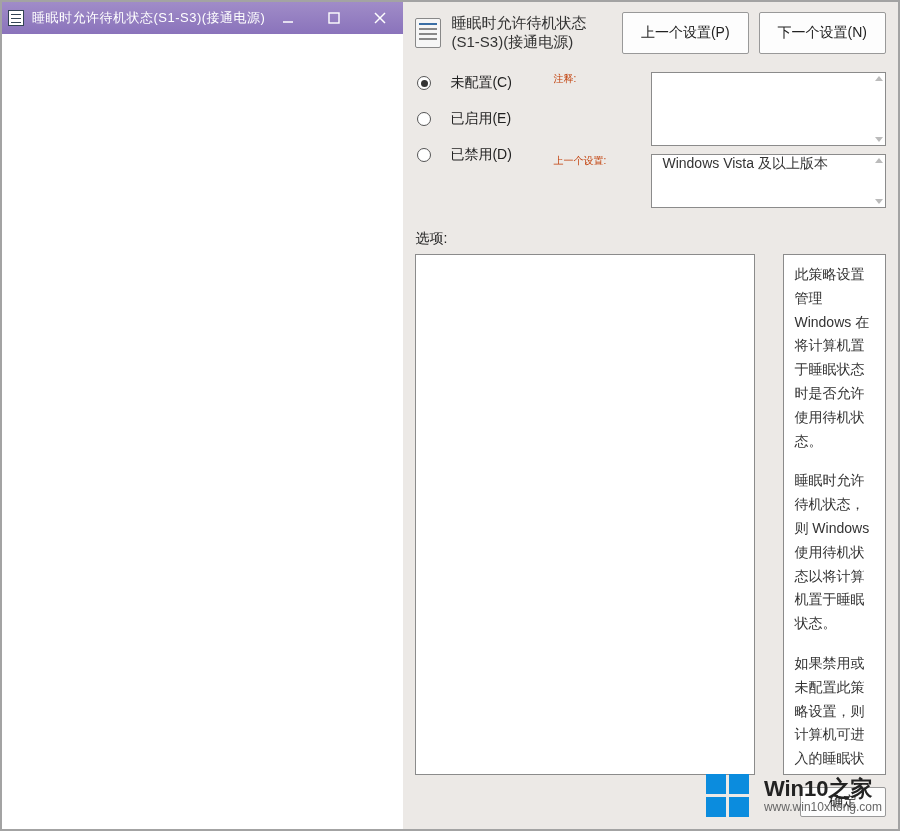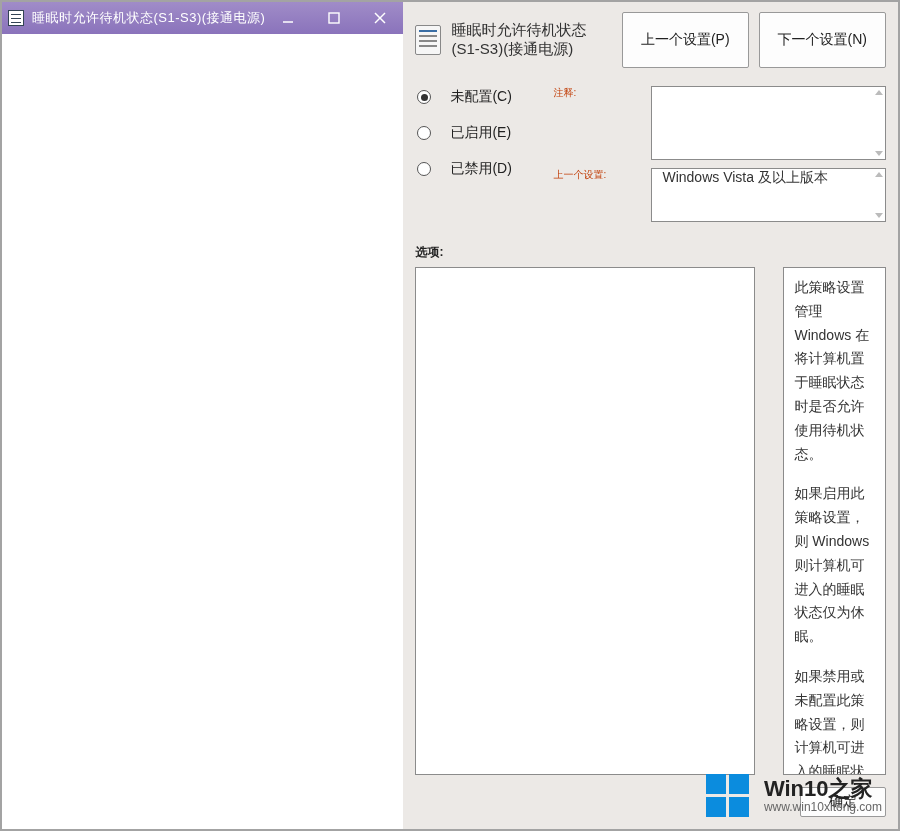--- a/index.html
+++ b/index.html
@@ -72,21 +72,21 @@
       border-radius: 2px;
       position: relative;
       flex-shrink: 0;
     }
     .doc-icon::before { content:""; position:absolute; left:3px; top:4px; width:18px; height:2px; background:#3a6ea5; box-shadow:0 5px 0 #888, 0 10px 0 #888, 0 15px 0 #888; }
     .policy-name { flex: 1; font-size: 15px; color:#333; }
     .nav-btns { display:flex; gap:10px; }
     .btn {
       background:#fdfdfd;
       border: 1px solid #999;
-      padding: 18px 18px;
+      padding: 11px 18px;
       font-size: 14px;
       color:#222;
       border-radius: 2px;
     }
     .config-bar {
       display: grid;
       grid-template-columns: 130px 90px 1fr;
       column-gap: 8px;
       margin-bottom: 8px;
     }
@@ -117,22 +117,21 @@
       width:0;height:0;border-left:4px solid transparent;border-right:4px solid transparent;
     }
     .scroll-affordance .tri-up { border-bottom:5px solid #bbb; }
     .scroll-affordance .tri-down { border-top:5px solid #bbb; }
     .mid-labels {
       display:grid;
       grid-template-columns: 340px 1fr;
       gap: 30px;
       margin-top: 14px;
       margin-bottom: 6px;
-      font-size:12px;
-      font-weight:bold;
+      font-size:14px;
     }
     .panes {
       display:grid;
       grid-template-columns: 340px 1fr;
       gap: 28px;
       flex: 1;
       min-height: 0;
     }
     .pane {
       background:#fff; border:1px solid #8b8b8b;
@@ -235,21 +234,21 @@
     </div>
 
     <div class="mid-labels">
       <div>选项:</div>
     </div>
 
     <div class="panes">
       <div class="pane"></div>
       <div class="pane help-pane">
         <p>此策略设置管理 Windows 在将计算机置于睡眠状态时是否允许使用待机状态。</p>
-        <p>如果启用此策略设置，则 Windows 则计算机可进入的睡眠状态仅为休眠。</p>
+        <p>睡眠时允许待机状态，则 Windows 使用待机状态以将计算机置于睡眠状态。</p>
         <p>如果禁用或未配置此策略设置，则计算机可进入的睡眠状态仅为休眠。</p>
       </div>
     </div>
 
     <div class="btn-row">
       <button class="btn"><span>确定</span></button>
     </div>
   </div>
 </div>
 

